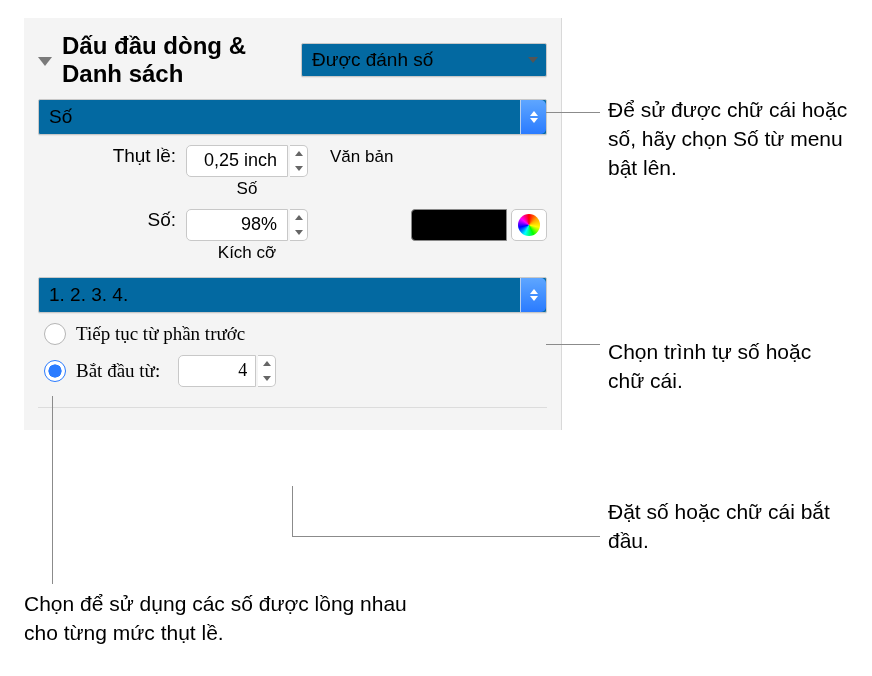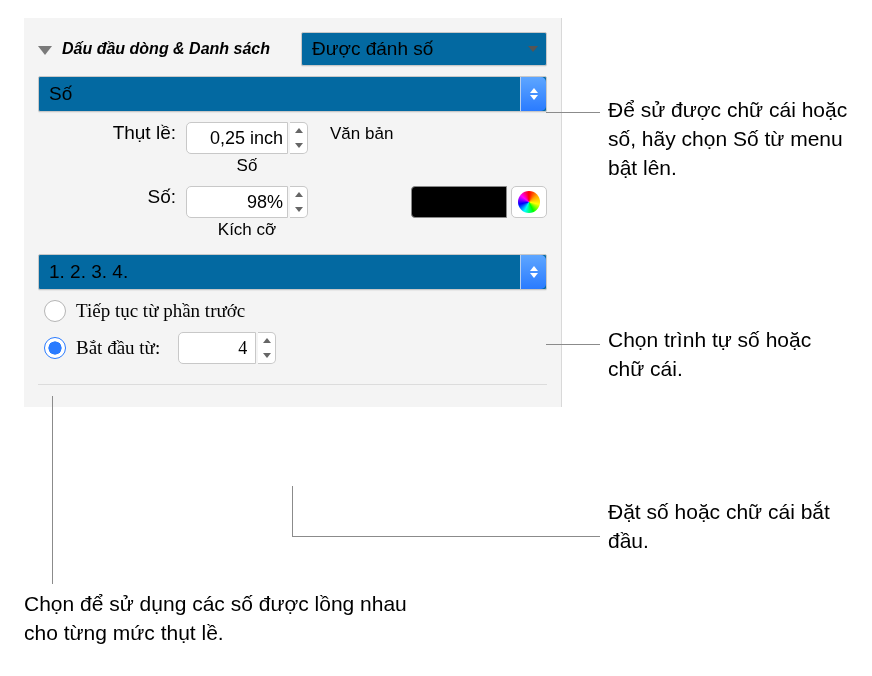--- a/index.html
+++ b/index.html
@@ -33,24 +33,23 @@
   .disclosure {
     width: 0; height: 0;
     border-left: 7px solid transparent;
     border-right: 7px solid transparent;
     border-top: 9px solid #7a7a7a;
     margin-top: 2px;
     flex-shrink: 0;
   }
   .header-title {
     font-weight: 700;
-    font-size: 16px;
+    font-size: 24px;
     line-height: 1.18;
     flex: 1;
-    font-style: italic;
   }
   .popup {
     background: #0369a1;
     border: 1px solid #c8c8c8;
     border-radius: 2px;
     height: 34px;
     display: flex;
     align-items: center;
     padding: 0 10px;
     position: relative;
@@ -108,21 +107,21 @@
   .stepper-group {
     display: flex;
     align-items: center;
     gap: 2px;
   }
   .num-field {
     background: #fff;
     border: 1px solid #c8c8c8;
     border-radius: 5px 0 0 5px;
     height: 32px;
-    padding: 0 4px;
+    padding: 0 10px;
     display: flex;
     align-items: center;
     justify-content: flex-end;
     min-width: 102px;
     font-size: 18px;
   }
   .stepper {
     width: 18px;
     height: 32px;
     background: #fff;
@@ -314,20 +313,20 @@
     </div>
   </div>
 
   <div class="divider"></div>
 </div>
 
 <div class="lead" style="left:546px; top:112px; width:54px"></div>
 <div class="callout" style="left:608px; top:96px; width:246px">Để sử được chữ cái hoặc số, hãy chọn Số từ menu bật lên.</div>
 
 <div class="lead" style="left:546px; top:344px; width:54px"></div>
-<div class="callout" style="left:608px; top:326px; width:230px">Chọn trình tự số hoặc chữ cái.</div>
+<div class="callout" style="left:608px; top:338px; width:230px">Chọn trình tự số hoặc chữ cái.</div>
 
 <div class="lead" style="left:292px; top:536px; width:308px"></div>
 <div class="lead-v" style="left:292px; top:486px; height:50px"></div>
 <div class="callout" style="left:608px; top:498px; width:236px">Đặt số hoặc chữ cái bắt đầu.</div>
 
 <div class="lead-v" style="left:52px; top:396px; height:188px"></div>
 <div class="callout" style="left:24px; top:590px; width:400px">Chọn để sử dụng các số được lồng nhau cho từng mức thụt lề.</div>
 
 </body></html>

